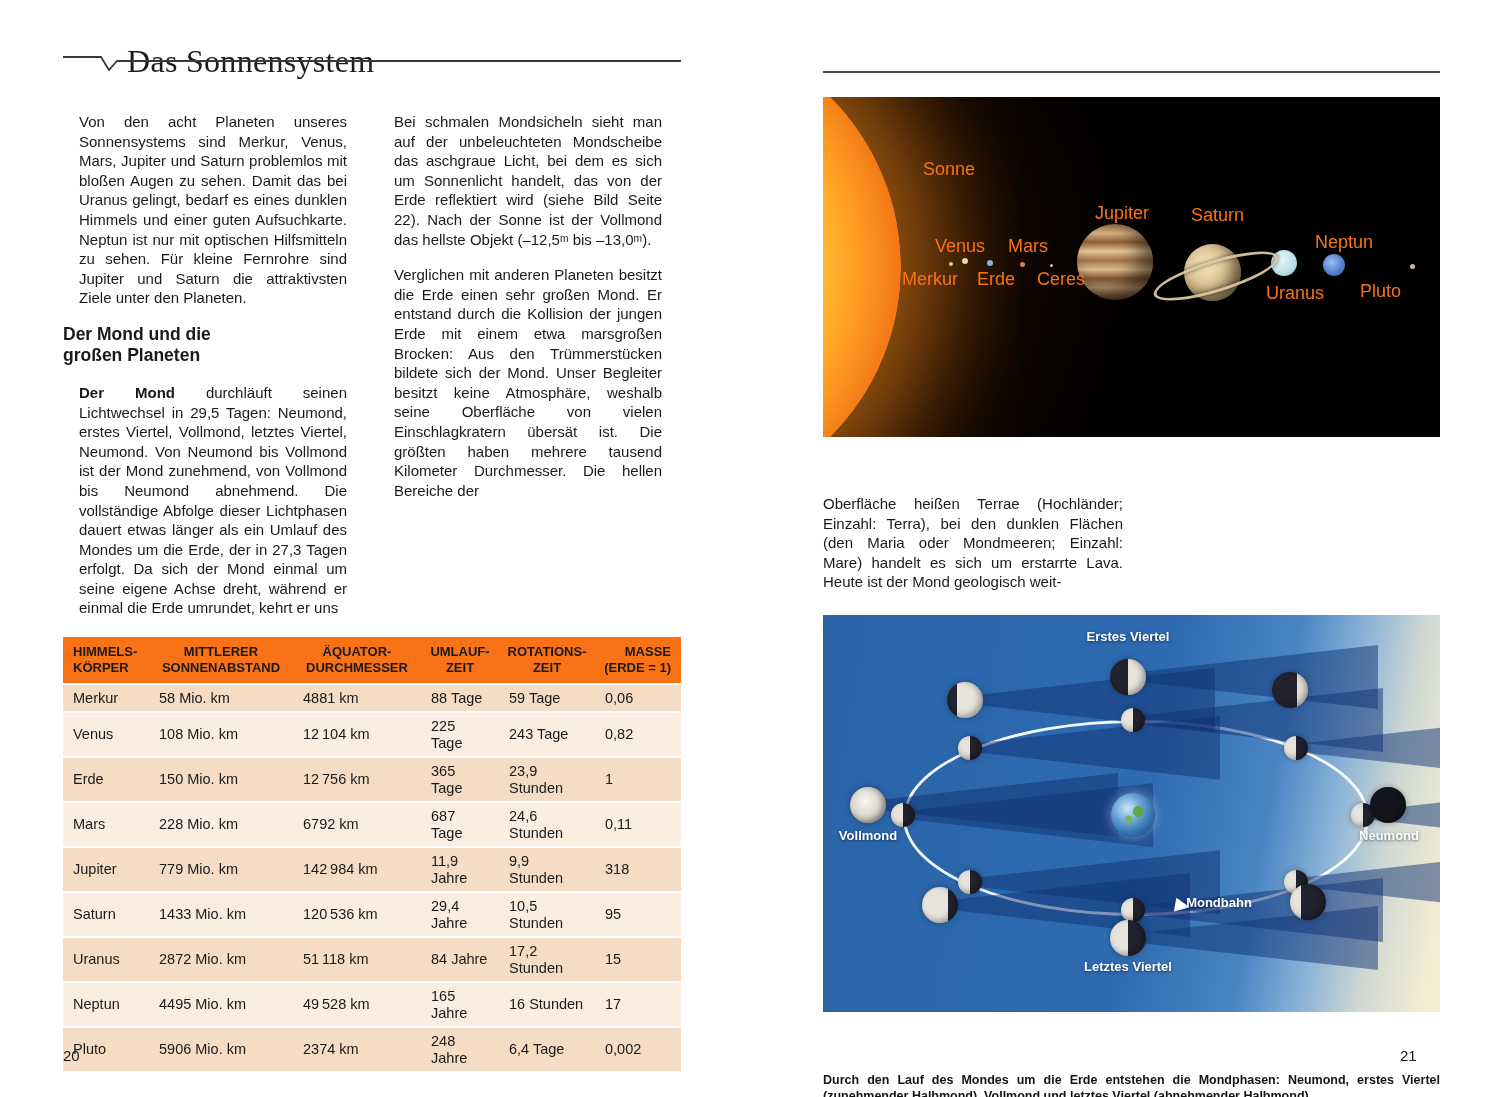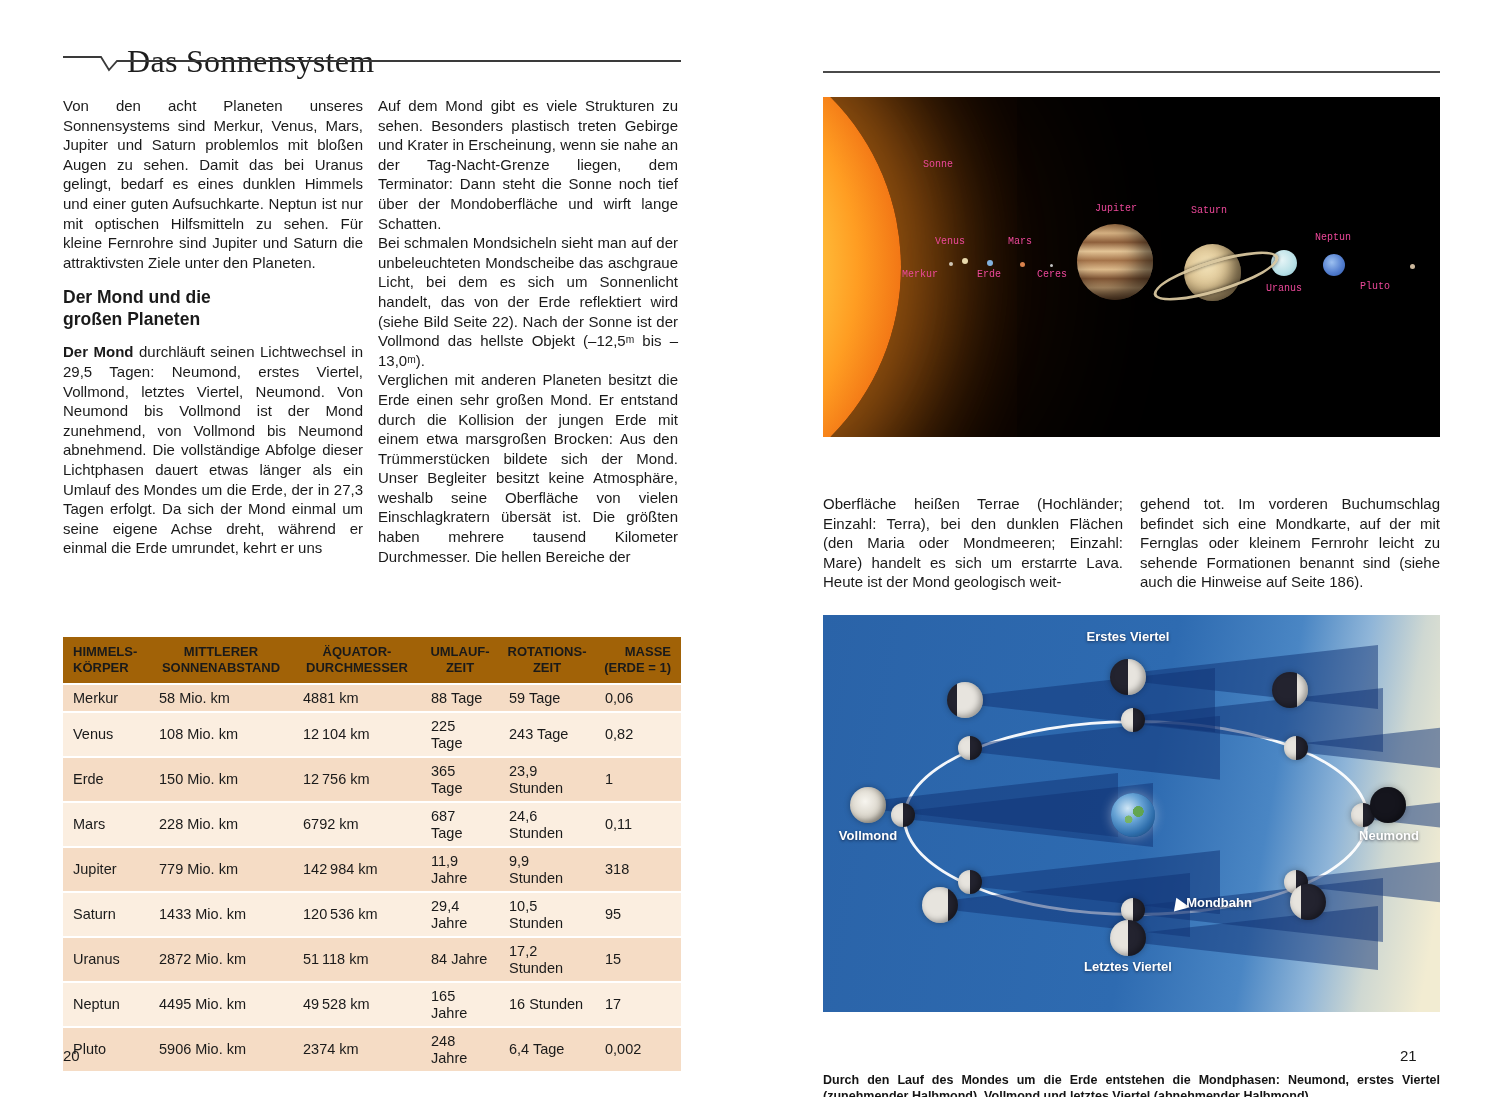--- a/index.html
+++ b/index.html
@@ -6,48 +6,48 @@
   .spread{position:relative;width:1500px;height:1097px;background:#ffffff;
           font-family:"Liberation Sans",sans-serif;color:#1a1a1a;overflow:hidden;}
 
   
   .page-title{position:absolute;left:127px;top:22px;font-family:"Liberation Serif",serif;
               font-weight:400;font-size:32px;letter-spacing:.3px;color:#1d1d1d;}
   .title-rule{position:absolute;left:63px;top:52px;}
   .col{position:absolute;width:300px;font-size:15px;line-height:19.6px;text-align:justify;hyphens:auto;}
   .col-l1{left:63px;top:96px;}
   .col-l2{left:378px;top:96px;}
-  .col p{margin:0;}
+  .col p{margin:16px;}
   .section-heading{font-size:17.5px;line-height:21.5px;font-weight:700;margin:15px 0 12px;
                    white-space:pre-line;text-align:left;color:#1a1a1a;}
 
   .ptable{position:absolute;left:63px;top:637px;width:618px;border-collapse:collapse;
           table-layout:fixed;font-size:14.5px;color:#1a1a1a;}
-  .ptable th{background:#a16207;font-size:13px;line-height:16px;font-weight:700;white-space:pre-line;
+  .ptable th{background:#f97316;font-size:13px;line-height:16px;font-weight:700;white-space:pre-line;
              padding:7px 6px;text-align:center;vertical-align:top;border-bottom:2px solid #fff;}
   .ptable th.h0{text-align:left;padding-left:10px;}
   .ptable th.h5{text-align:right;padding-right:10px;}
   .ptable td{padding:4.5px 10px;line-height:17px;text-align:left;border-bottom:2px solid #fff;}
   .ptable td:first-child{text-align:left;}
   .ptable td:last-child{text-align:left;}
   .ptable tbody tr:nth-child(odd) td{background:#f5dcc5;}
   .ptable tbody tr:nth-child(even) td{background:#fbeee0;}
 
   .pagenum{position:absolute;top:1047px;font-size:15px;color:#1a1a1a;}
   .pagenum-left{left:63px;}
   .pagenum-right{left:1400px;width:40px;text-align:left;}
 
   
   .rline{position:absolute;left:823px;top:71px;width:617px;height:2px;background:#4a4a4a;}
 
   .solarfig{position:absolute;left:823px;top:97px;width:617px;height:340px;background:#000;overflow:hidden;}
   .sun{position:absolute;width:480px;height:480px;left:-402px;top:-70px;border-radius:50%;
     background:radial-gradient(circle at 42% 50%, #fffdf0 0%, #fff0a0 22%, #ffd24a 45%, #ff9d22 64%, #ef6c12 79%, #bc430b 91%, #822806 100%);
     box-shadow:0 0 90px 40px rgba(255,150,30,.5), 0 0 180px 90px rgba(255,110,15,.22);}
-  .slabel{position:absolute;color:#ec4899;font-size:10px;z-index:5;white-space:nowrap;font-family:Liberation Mono, monospace;}
+  .slabel{position:absolute;color:#f97316;font-size:18px;z-index:5;white-space:nowrap;}
   .dot{position:absolute;border-radius:50%;z-index:2;}
   .planet{position:absolute;border-radius:50%;z-index:2;}
   .jupiter{left:254px;top:127px;width:76px;height:76px;
     background:linear-gradient(to bottom,#9c6f46 0%,#d8b384 12%,#8e5f3b 24%,#e3c496 36%,#a5744a 48%,#e0bd8e 60%,#8a5c39 72%,#d2aa7a 84%,#6f4a2d 100%);
     box-shadow:inset -12px -10px 20px rgba(0,0,0,.55);}
   .saturn{left:361px;top:147px;width:57px;height:57px;
     background:radial-gradient(circle at 40% 38%, #f2e2b8 0%, #d8bd8a 55%, #a98a58 100%);
     box-shadow:inset -8px -7px 14px rgba(0,0,0,.5);}
   .saturn-ring{position:absolute;left:328px;top:163px;width:124px;height:26px;z-index:3;
     border:3px solid rgba(216,198,158,.95);border-radius:50%;transform:rotate(-17deg);
@@ -108,21 +108,20 @@
   </svg>
 
   <div class="col col-l1">
     <p>Von den acht Planeten unseres Sonnensystems sind Merkur, Venus, Mars, Jupiter und Saturn problemlos mit bloßen Augen zu sehen. Damit das bei Uranus gelingt, bedarf es eines dunklen Himmels und einer guten Aufsuchkarte. Neptun ist nur mit optischen Hilfsmitteln zu sehen. Für kleine Fernrohre sind Jupiter und Saturn die attraktivsten Ziele unter den Planeten.</p>
     <h2 class="section-heading">Der Mond und die
 großen Planeten</h2>
     <p><strong>Der Mond</strong><span> durchläuft seinen Lichtwechsel in 29,5 Tagen: Neumond, erstes Viertel, Vollmond, letztes Viertel, Neumond. Von Neumond bis Vollmond ist der Mond zunehmend, von Vollmond bis Neumond abnehmend. Die vollständige Abfolge dieser Lichtphasen dauert etwas länger als ein Umlauf des Mondes um die Erde, der in 27,3 Tagen erfolgt. Da sich der Mond einmal um seine eigene Achse dreht, während er einmal die Erde umrundet, kehrt er uns</span></p>
   </div>
 
   <div class="col col-l2">
-      <p>Auf dem Mond gibt es viele Strukturen zu sehen. Besonders plastisch treten Gebirge und Krater in Erscheinung, wenn sie nahe an der Tag-Nacht-Grenze liegen, dem Terminator: Dann steht die Sonne noch tief über der Mondoberfläche und wirft lange Schatten.</p>
       <p>Bei schmalen Mondsicheln sieht man auf der unbeleuchteten Mondscheibe das aschgraue Licht, bei dem es sich um Sonnenlicht handelt, das von der Erde reflektiert wird (siehe Bild Seite 22). Nach der Sonne ist der Vollmond das hellste Objekt (–12,5ᵐ bis –13,0ᵐ).</p>
       <p>Verglichen mit anderen Planeten besitzt die Erde einen sehr großen Mond. Er entstand durch die Kollision der jungen Erde mit einem etwa marsgroßen Brocken: Aus den Trümmerstücken bildete sich der Mond. Unser Begleiter besitzt keine Atmosphäre, weshalb seine Oberfläche von vielen Einschlagkratern übersät ist. Die größten haben mehrere tausend Kilometer Durchmesser. Die hellen Bereiche der</p>
     </div>
 
   <table class="ptable">
     <colgroup>
       <col style="width:86px">
         <col style="width:144px">
         <col style="width:128px">
       <col style="width:78px">
@@ -246,23 +245,20 @@
       <div class="slabel" style="left: 537px; top: 184px;">Pluto</div>
       <div class="dot" style="left: 126px; top: 165px; width: 4px; height: 4px; background: rgb(207, 198, 182);"></div>
       <div class="dot" style="left: 139px; top: 161px; width: 6px; height: 6px; background: rgb(233, 217, 172);"></div>
       <div class="dot" style="left: 164px; top: 163px; width: 6px; height: 6px; background: rgb(130, 178, 222);"></div>
       <div class="dot" style="left: 197px; top: 165px; width: 5px; height: 5px; background: rgb(217, 130, 76);"></div>
       <div class="dot" style="left: 227px; top: 167px; width: 3px; height: 3px; background: rgb(194, 194, 194);"></div>
     </div>
 
   <div class="rcol rcol-1">
     <p>Oberfläche heißen Terrae (Hochländer; Einzahl: Terra), bei den dunklen Flächen (den Maria oder Mondmeeren; Einzahl: Mare) handelt es sich um erstarrte Lava. Heute ist der Mond geologisch weit-</p>
-  </div>
-  <div class="rcol rcol-2">
-    <p>gehend tot. Im vorderen Buchumschlag befindet sich eine Mondkarte, auf der mit Fernglas oder kleinem Fernrohr leicht zu sehende Formationen benannt sind (siehe auch die Hinweise auf Seite 186).</p>
   </div>
 
   <div class="moonfig">
     <div class="orbit"></div>
     <div class="earth"></div>
     <div class="orbit-arrow"></div>
   <div class="cone" style="left: 540px; top: 168px;"></div>
       <div class="moon ph-orbit" style="left: 528px; top: 188px; width: 24px; height: 24px;"></div>
       <div class="cone" style="left: 472.635px; top: 235.175px;"></div>
       <div class="moon ph-orbit" style="left: 460.635px; top: 255.175px; width: 24px; height: 24px;"></div>

